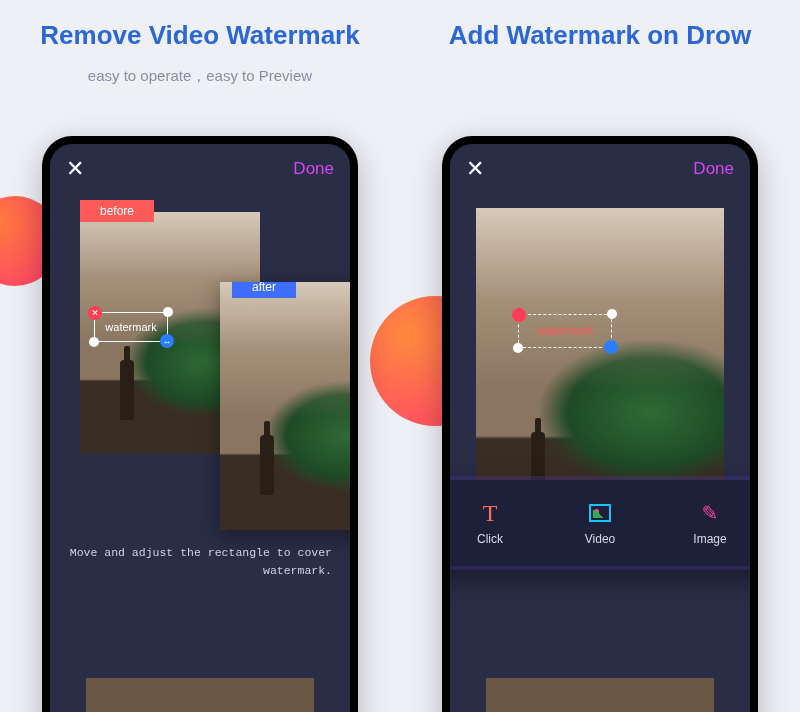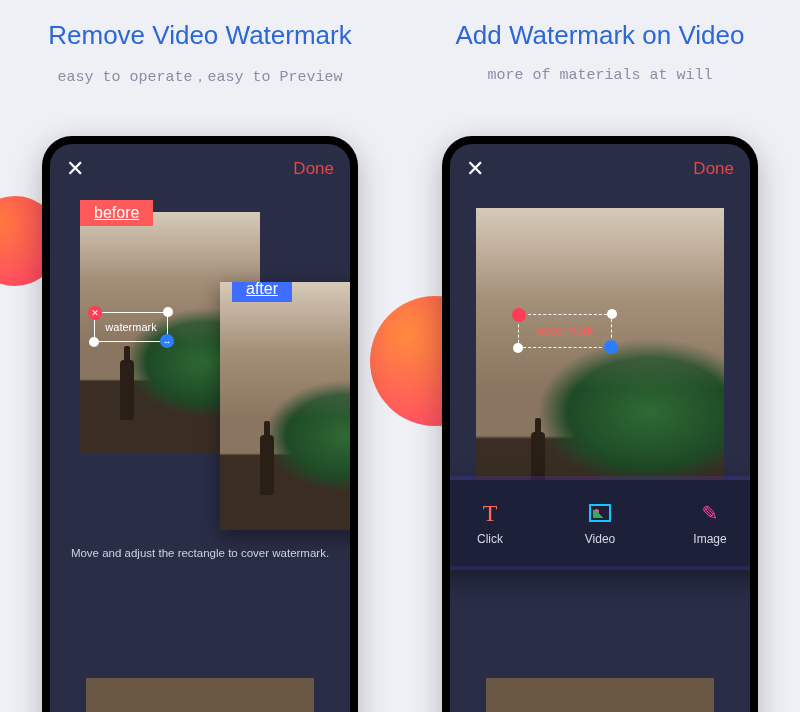--- a/index.html
+++ b/index.html
@@ -26,28 +26,27 @@
     top: 0;
     width: 400px;
     height: 712px;
     text-align: center;
   }
   .panel.left  { left: 0; }
   .panel.right { left: 400px; }
   .headline {
     color: #2b67d6;
     font-size: 26px;
-    font-weight: 400;
+    font-weight: 700;
     margin-top: 20px;
   }
   .subline {
     color: #8a8ea5;
     font-size: 15px;
     margin-top: 16px;
-    font-family: Liberation Mono, monospace;
   }
   .phone {
     position: absolute;
     left: 42px;
     top: 136px;
     width: 316px;
     height: 640px;
     background: #000;
     border-radius: 30px;
     box-shadow: 0 8px 30px rgba(0,0,0,.25);
@@ -61,21 +60,21 @@
     position: relative;
     overflow: hidden;
   }
   .topbar {
     position: absolute; top: 0; left: 0; right: 0; height: 50px;
     display: flex; align-items: center; justify-content: space-between;
     padding: 0 16px;
     color: #fff;
   }
   .close { color: #fff; font-size: 22px; font-weight: 300; }
-  .done  { color: #ef4444; font-size: 17px; }
+  .done  { color: #d946ef; font-size: 17px; }
   .photo {
     position: absolute;
     background: #6a5744;
     overflow: hidden;
   }
   .photo::before {
     content:"";
     position:absolute; inset:0;
     background:
       linear-gradient(180deg, rgba(240,230,215,.75) 0%, rgba(185,165,140,.55) 28%, rgba(70,55,45,.0) 55%),
@@ -84,39 +83,40 @@
       #8a7560;
   }
   .bottle {
     position:absolute; left:22%; bottom:14%; width:14px; height:60px;
     background:#2a1f16; border-radius:4px 4px 2px 2px;
   }
   .bottle::after{content:"";position:absolute;left:4px;top:-14px;width:6px;height:16px;background:#2a1f16;border-radius:2px;}
   .photo-main-left { left: 30px; top: 68px; width: 180px; height: 242px; }
   .tag {
     position: absolute;
-    color: #fff; font-size: 16px; padding: 4px 14px; text-decoration: underline;
+    color: #fff; font-size: 12px; padding: 4px 20px;
   }
   .tag-before { background:#ff5a5a; left:30px; top:56px; }
   .tag-after  { background:#3f6dff;text-align:center; }
   .wm-box {
     position:absolute; border:1px solid #fff;
     width:74px; height:30px; left:44px; top:168px;
     color:#fff; font-size:11px; display:flex; align-items:center; justify-content:center;
   }
   .wm-box .dot { position:absolute; width:10px; height:10px; border-radius:50%; background:#fff; }
   .wm-box .dl{left:-6px;bottom:-6px;} .wm-box .dr{right:-6px;top:-6px;}
   .wm-box .dx{position:absolute;left:-7px;top:-7px;width:14px;height:14px;border-radius:50%;background:#ff3b55;color:#fff;font-size:9px;line-height:14px;text-align:center;}
   .wm-box .de{position:absolute;right:-7px;bottom:-7px;width:14px;height:14px;border-radius:50%;background:#2b7cff;color:#fff;font-size:9px;line-height:14px;text-align:center;}
   .after-img { position:absolute; left:170px; top:138px; width:180px; height:248px; box-shadow: 0 6px 20px rgba(0,0,0,.4); }
   .after-img .tag-after { left:12px; top:-6px; }
   .hint {
     position:absolute; left:0; right:0; top:400px;
-    color:#cfd2e3; font-size:11.5px; line-height:1.6; text-align:center;
+    color:#cfd2e3; font-size:11.5px; line-height:1.6; text-align:right;
     padding: 0 18px;
+    font-family: Liberation Mono, monospace;
   }
   .timeline {
     position:absolute; left:18px; right:18px; bottom:44px; height:46px;
   }
   .timeline .strip { height:36px; background:#6a5744; margin:0 18px; }
 
   .photo-main-right { left:26px; top:64px; width:248px; height:330px; }
   .wm-box2 {
     position:absolute; border:1px dashed #fff;
     width:94px; height:34px; left:68px; top:170px;
@@ -185,22 +185,21 @@
       <div class="timeline">
         <div class="strip"></div>
 
       </div>
 
     </div>
   </div>
 </div>
 
 <div class="panel right">
-  <div class="headline">Add Watermark on Video</div>
-  <div class="subline">more of materials at will</div>
+  <div class="headline">Add Watermark on Drow</div>
 
   <div class="phone">
     <div class="screen">
 
       <div class="topbar">
         <span class="close">✕</span>
         <span class="done">Done</span>
       </div>
 
       <div class="photo photo-main-right">

